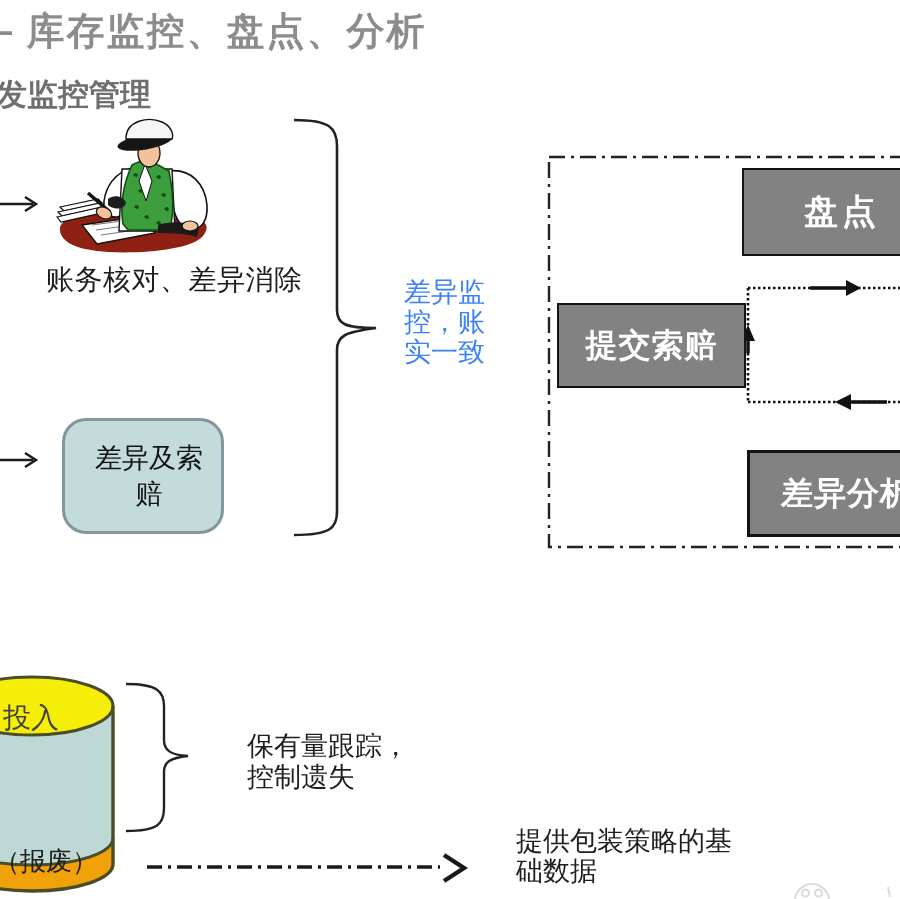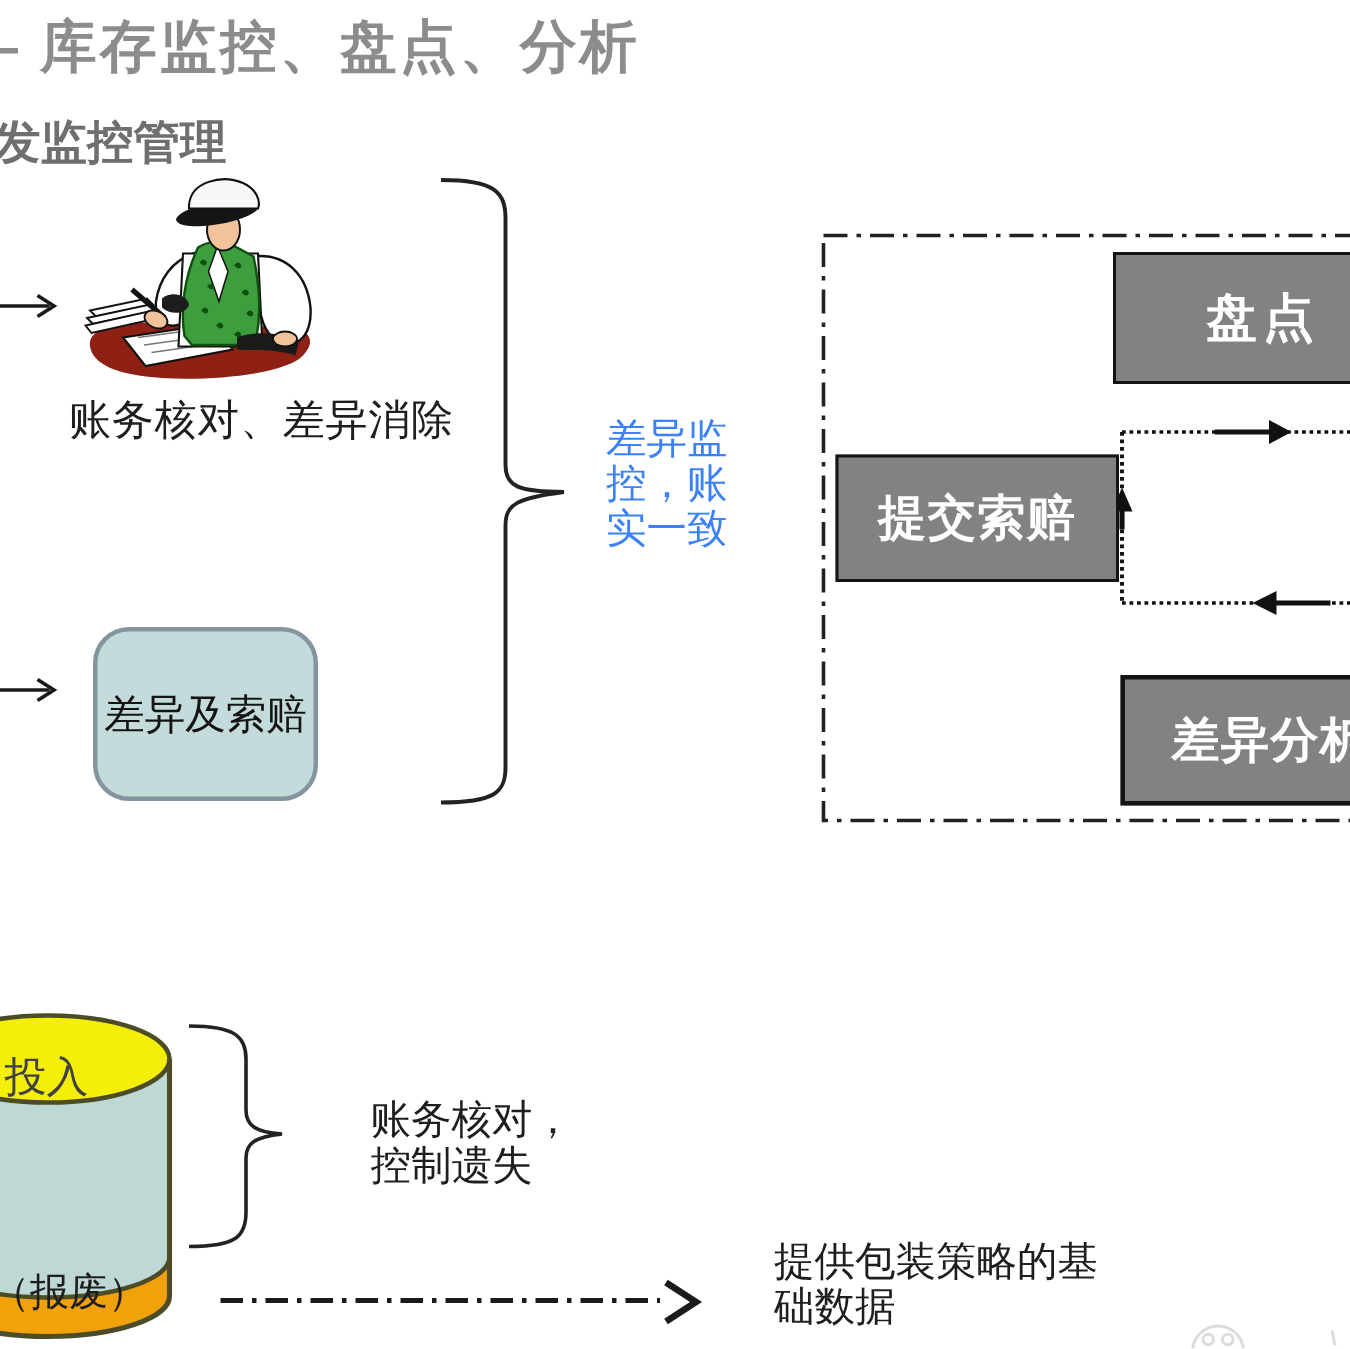--- a/index.html
+++ b/index.html
@@ -13,22 +13,22 @@
     letter-spacing:2px;white-space:nowrap;
   }
   .subtitle{
     left:-4px;top:74px;font-size:31px;font-weight:bold;color:#6f6f6f;white-space:nowrap;
   }
   .caption{font-size:28px;color:#1e1e1e;white-space:nowrap;}
   .clerk-caption{left:46px;top:261px;letter-spacing:0.5px;}
   .claims-box{
     left:62px;top:418px;width:144px;height:110px;
     background:#c3dcdb;border:3px solid #8495a0;border-radius:24px;
-    display:flex;align-items:center;justify-content:center;
-    font-size:27px;color:#141414;line-height:1.35;text-align:center;
+    display:flex;flex-direction:column;align-items:center;justify-content:center;
+    font-size:27px;color:#141414;line-height:1.35;text-align:center;padding-left:12px;
   }
   .brace-label{
     left:404px;top:277px;font-size:27px;line-height:30px;color:#3b82f6;
   }
   .gray-box{
     background:#828282;border:2px solid #141414;color:#ffffff;font-weight:bold;
     display:flex;align-items:center;justify-content:center;box-sizing:border-box;
   }
   .box-count{left:742px;top:168px;width:200px;height:88px;font-size:34px;letter-spacing:4px;}
   .box-claim{left:557px;top:303px;width:189px;height:85px;font-size:32px;letter-spacing:1px;}
@@ -157,21 +157,21 @@
   </div>
 
   <div class="abs gray-box box-count">盘点</div>
   <div class="abs gray-box box-claim">提交索赔</div>
   <div class="abs gray-box box-diff">差异分析</div>
 
   <div class="abs cyl-label-top">投入</div>
   <div class="abs cyl-label-bottom">（报废）</div>
 
   <div class="abs holdings-label">
-    <div>账务核对，</div>
+    <div>保有量跟踪，</div>
     <div>控制遗失</div>
   </div>
 
   <div class="abs packaging-note">
     <div>提供包装策略的基</div>
     <div>础数据</div>
   </div>
 
 </div>
 

